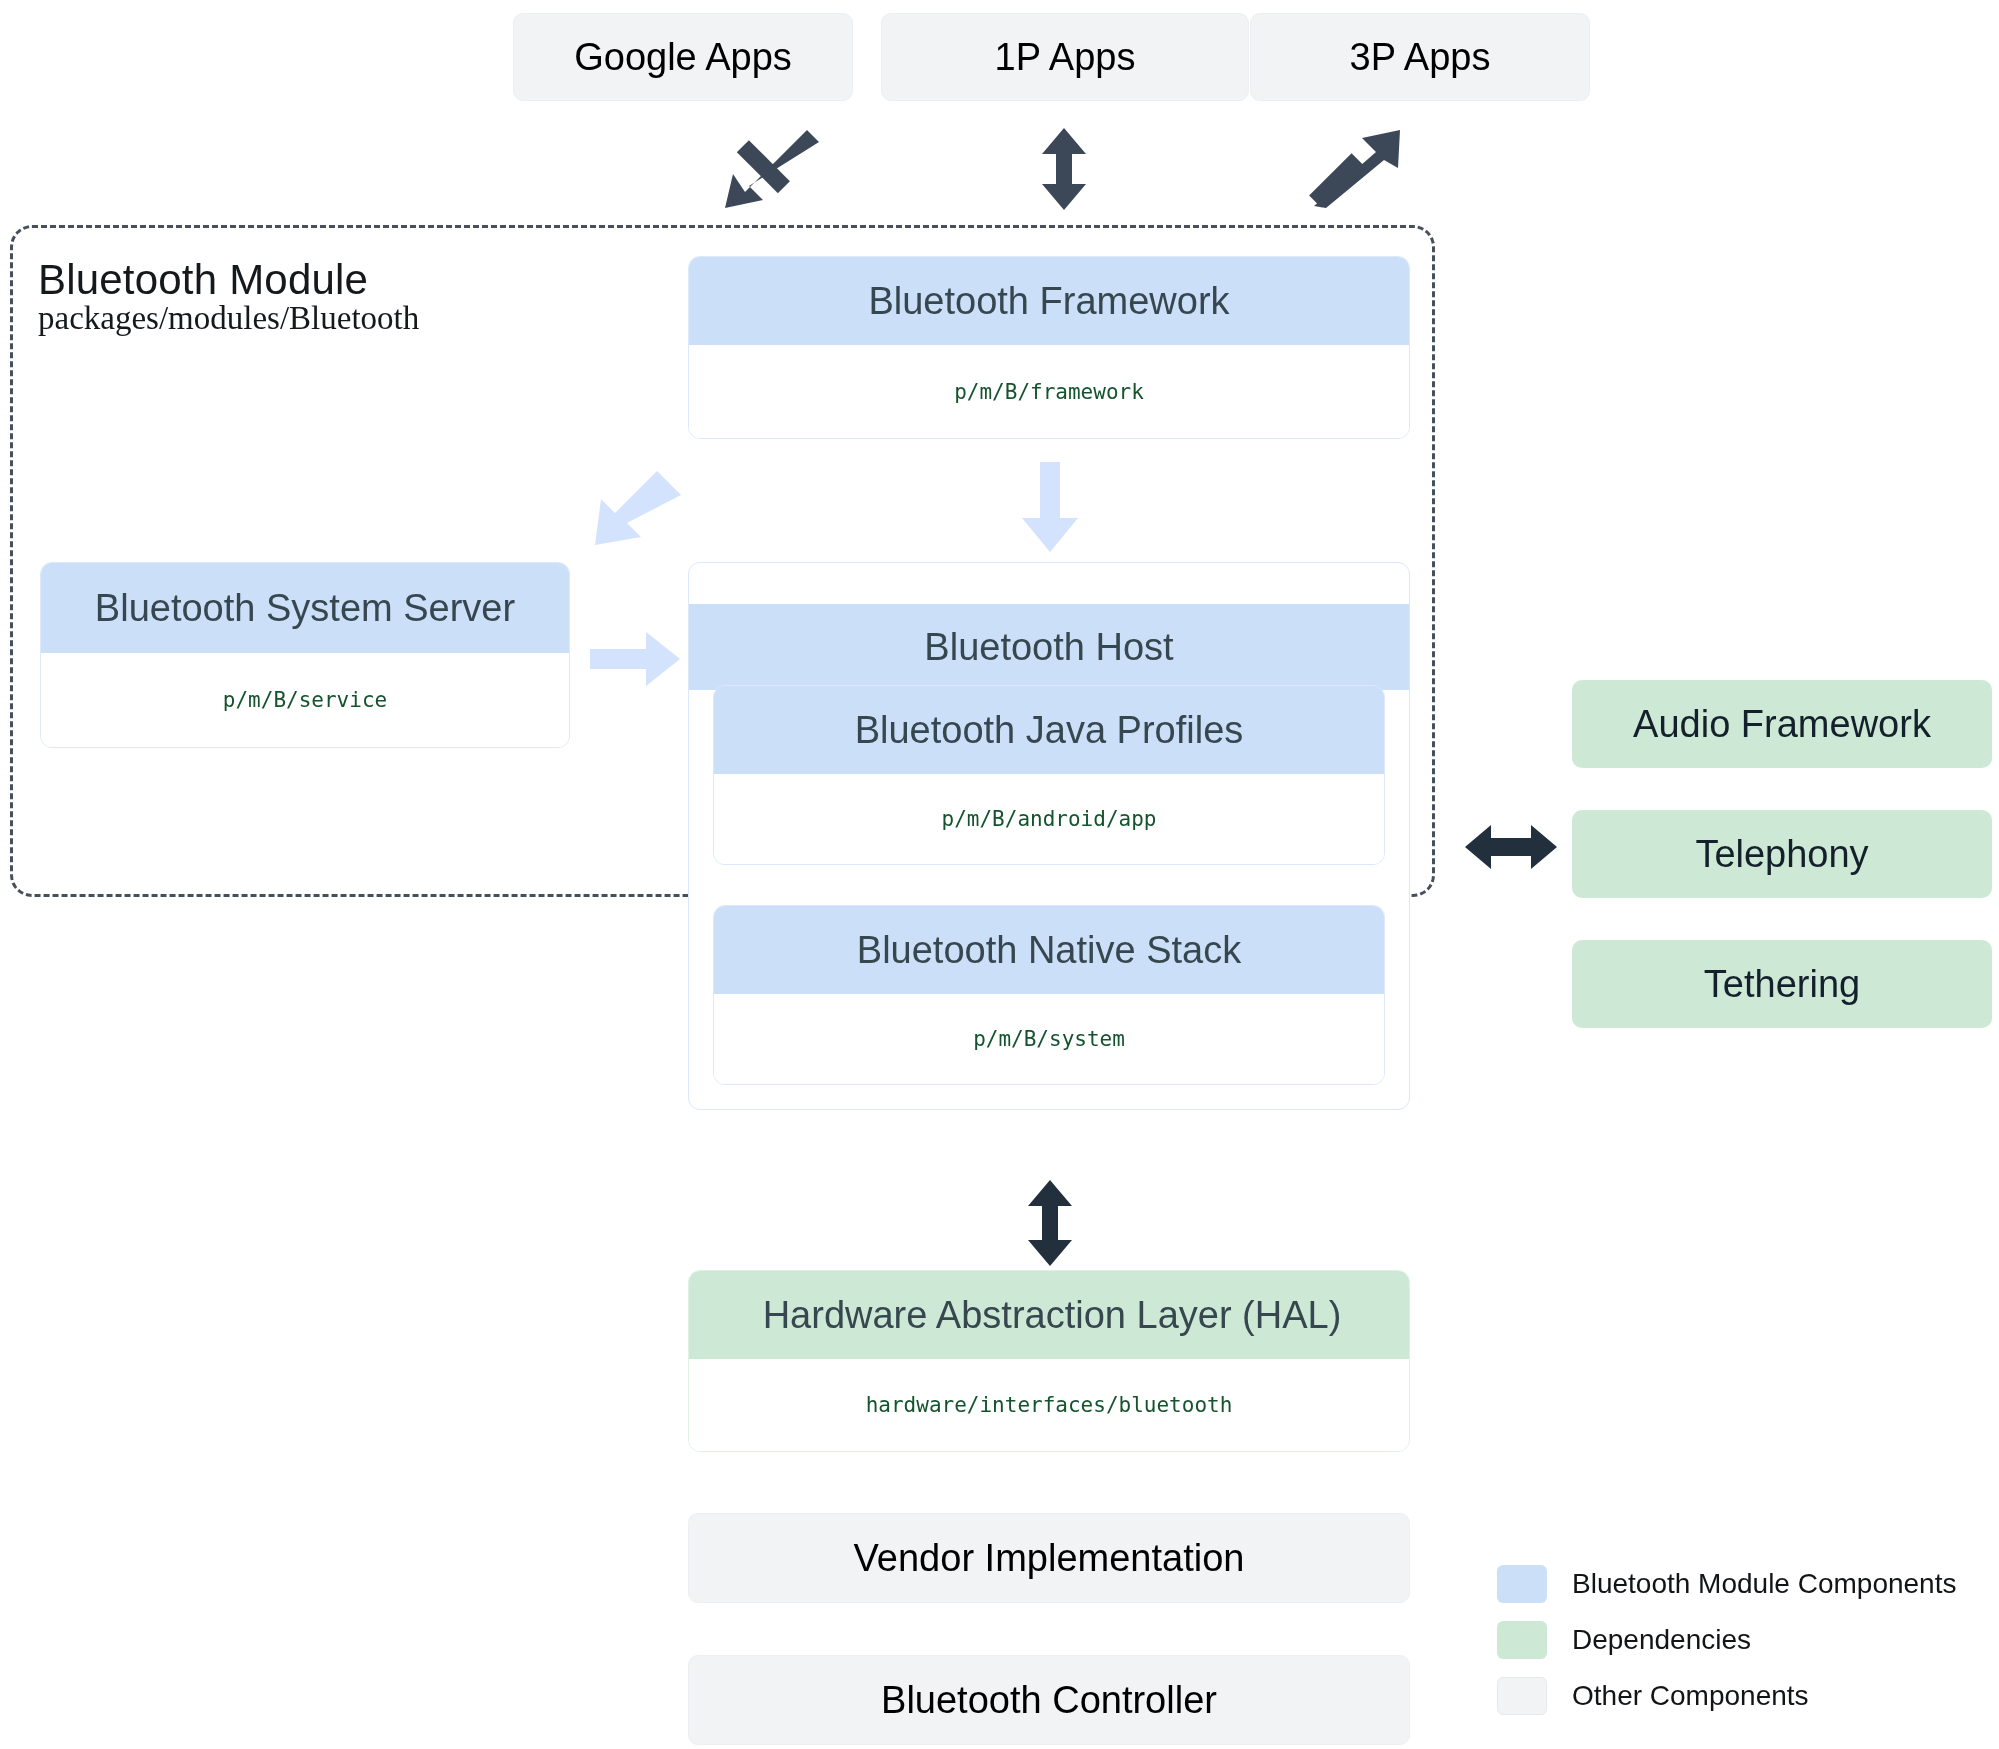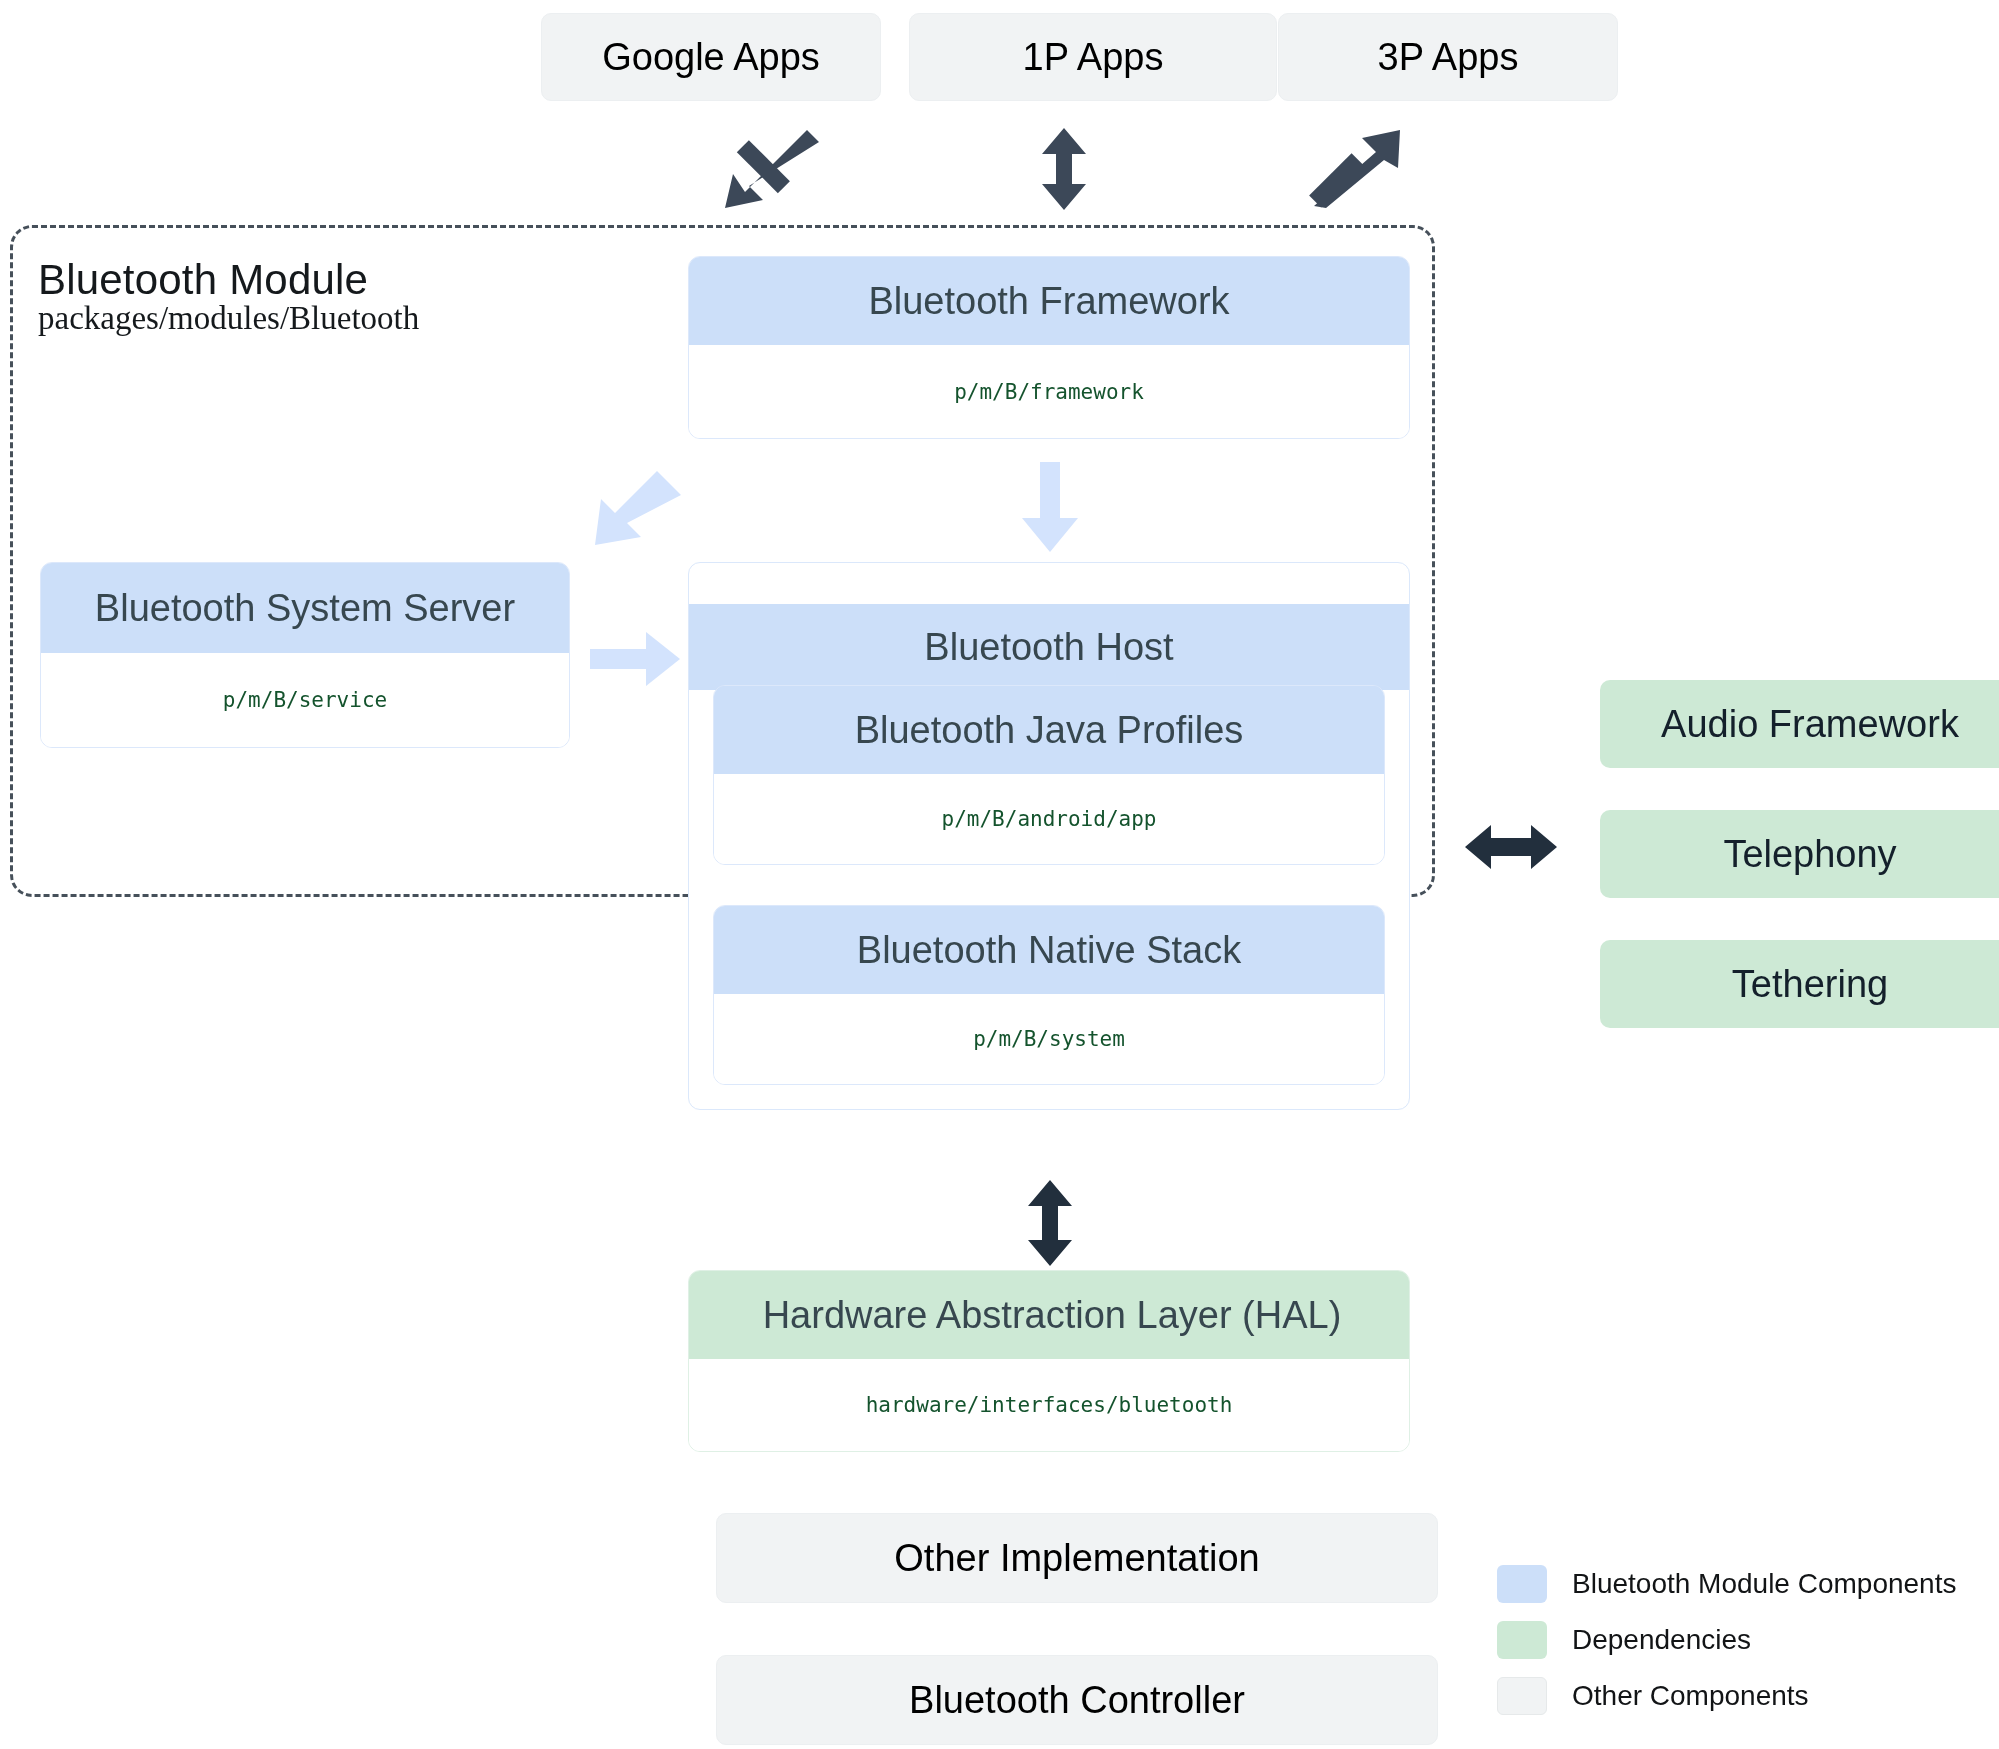--- a/index.html
+++ b/index.html
@@ -21,21 +21,20 @@
 
   
   .box {
     position: absolute;
     box-sizing: border-box;
     border-radius: 10px;
     display: flex;
     align-items: center;
     justify-content: center;
     text-align: center;
-    margin-left: 28px;
   }
   .grey-box {
     background: #f1f3f4;
     border: 1px solid #eceff1;
     color: #000000;
     font-size: 38px;
     font-weight: 400;
   }
   .plain-green {
     background: #cde9d5;
@@ -253,21 +252,21 @@
       <polygon points="24,0 46,26 32,26 32,60 46,60 24,86 2,60 16,60 16,26 2,26"></polygon>
     </g>
   </svg>
 
   <div class="card green" style="left:688px; top:1270px; width:722px; height:182px;">
     <div class="card-head" style="height:88px;padding-left:6px;">Hardware Abstraction Layer (HAL)</div>
     <div class="card-body" style="height:92px;">hardware/interfaces/bluetooth</div>
   </div>
 
   <div class="box grey-box" style="left:688px; top:1513px; width:722px; height:90px;">
-    <span>Other Implementation</span>
+    <span>Vendor Implementation</span>
   </div>
   <div class="box grey-box" style="left:688px; top:1655px; width:722px; height:90px;">
     <span>Bluetooth Controller</span>
   </div>
 
   <div id="legend">
     <div class="legend-row">
       <div class="legend-swatch" style="background:#ccdff9;"></div>
       <div class="legend-label">Bluetooth Module Components</div>
     </div>

